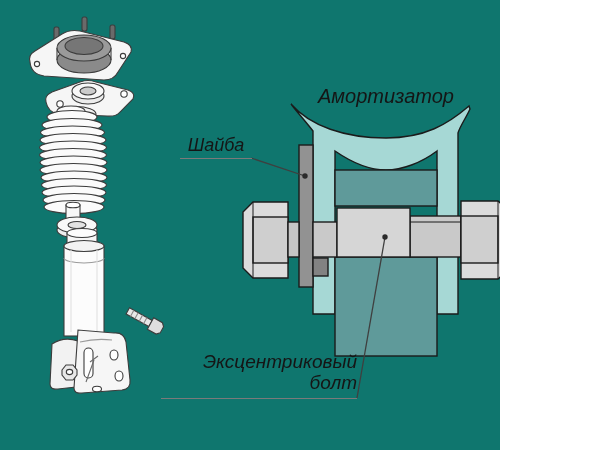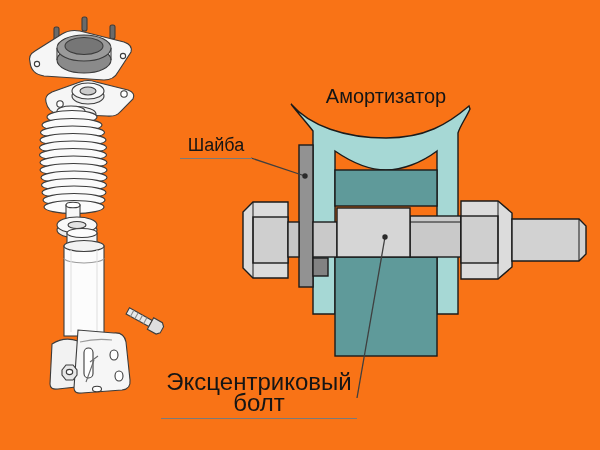--- a/index.html
+++ b/index.html
@@ -1,28 +1,29 @@
 <!DOCTYPE html>
 <html><head>
 <meta charset="utf-8">
 <style>
   html,body{margin:0;padding:0;background:#ffffff;}
   .canvas{
-    position:relative;width:600px;height:450px;background:#f97316;overflow:hidden;
+    position:relative;width:500px;height:450px;background:#0f766e;overflow:hidden;
     font-family:"Liberation Sans", sans-serif;
+    font-style:italic;
   }
   .canvas svg{position:absolute;left:0;top:0;}
   .label{
     position:absolute;color:#151515;z-index:5;
     font-family:"Liberation Sans", sans-serif;
   }
   .label.underlined{border-bottom:1px solid #7a7a7a;}
   #label-shock{left:316px;top:85px;width:140px;font-size:20px;line-height:22px;text-align:center;}
   #label-washer{left:180px;top:136px;width:72px;font-size:18px;line-height:19px;text-align:center;padding-bottom:3px;}
-  #label-bolt{left:161px;top:371px;width:196px;font-size:24px;line-height:21px;text-align:center;padding-bottom:5px;}
+  #label-bolt{left:161px;top:351px;width:196px;font-size:19px;line-height:21px;text-align:right;padding-bottom:5px;}
 </style>
 </head>
 <body>
 
 <div class="canvas">
 
   <div class="label" id="label-shock">Амортизатор</div>
   <div class="label underlined" id="label-washer">Шайба</div>
   <div class="label underlined" id="label-bolt">Эксцентриковый болт</div>
 

